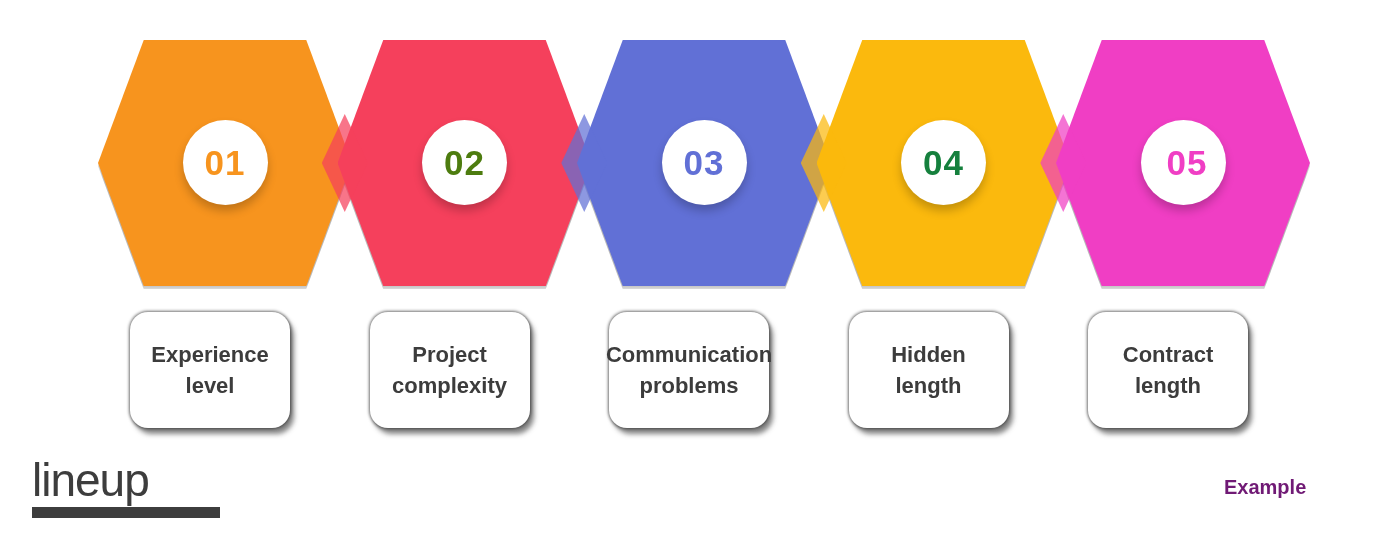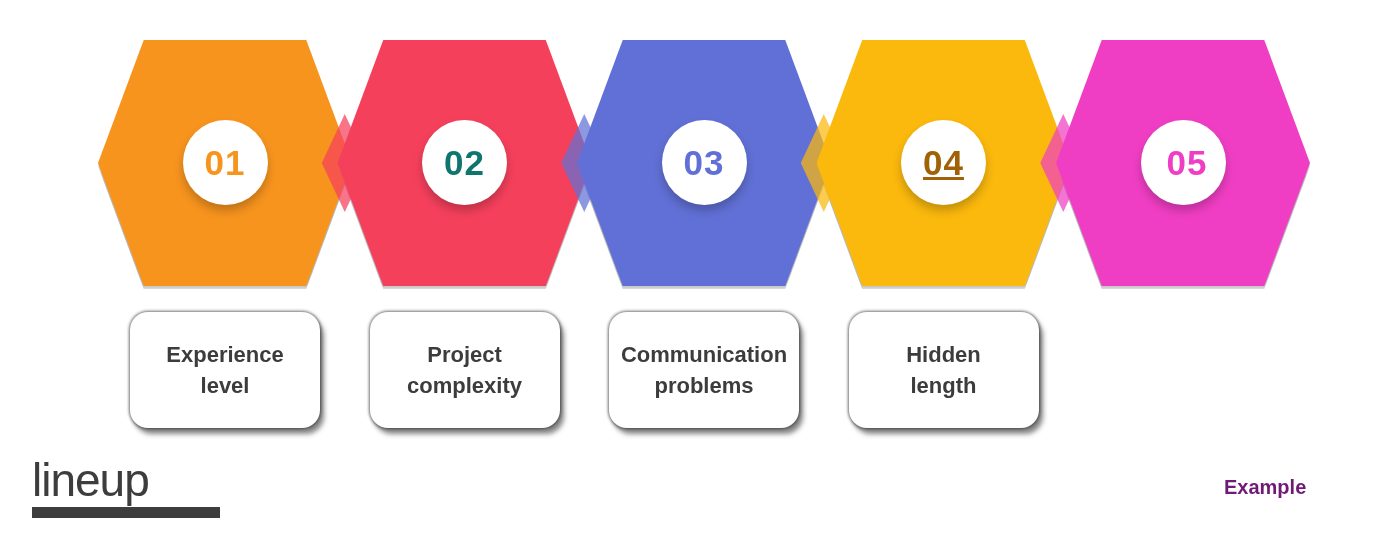--- a/index.html
+++ b/index.html
@@ -63,21 +63,21 @@
     font-size: 35px;
     font-weight: bold;
     letter-spacing: 1px;
     line-height: 1;
   }
 
   
   .card {
     position: absolute;
     top: 312px;
-    width: 190px;
+    width: 160px;
     height: 116px;
     background: #ffffff;
     border-radius: 18px;
     display: flex;
     align-items: center;
     justify-content: center;
     text-align: center;
     z-index: 2;
     box-shadow: 0 0 3px 1px rgba(40,40,40,0.65), 4px 6px 5px rgba(35,35,35,0.55);
   }
@@ -140,27 +140,27 @@
 
   <div class="diamond" style="left: 321.75px; background-color: rgba(245, 64, 92, 0.72);"></div>
   <div class="diamond" style="left: 561.25px; background-color: rgba(97, 112, 214, 0.72);"></div>
   <div class="diamond" style="left: 800.75px; background-color: rgba(251, 185, 13, 0.72);"></div>
   <div class="diamond" style="left: 1040.25px; background-color: rgba(240, 62, 196, 0.72);"></div>
 
   <div class="circle" style="left:182.5px">
     <span class="step-number" style="color: rgb(247, 148, 30);">01</span>
   </div>
   <div class="circle" style="left:422px">
-    <span class="step-number" style="color: #0f766e;">02</span>
+    <span class="step-number" style="color: #4d7c0f;">02</span>
   </div>
   <div class="circle" style="left:661.5px">
     <span class="step-number" style="color: rgb(97, 112, 214);">03</span>
   </div>
   <div class="circle" style="left:901px">
-    <span class="step-number" style="color: #a16207; text-decoration: underline;">04</span>
+    <span class="step-number" style="color: #15803d;">04</span>
   </div>
   <div class="circle" style="left:1140.5px">
     <span class="step-number" style="color: rgb(240, 62, 196); margin-left: 8px;">05</span>
   </div>
 
   <div class="card" style="left:130px">
     <span class="card-label">Experience
 level</span>
   </div>
   <div class="card" style="left:369.5px">
@@ -168,20 +168,24 @@
 complexity</span>
   </div>
   <div class="card" style="left:609px">
     <span class="card-label">Communication
 problems</span>
   </div>
   <div class="card" style="left:848.5px">
     <span class="card-label">Hidden
 length</span>
   </div>
+  <div class="card" style="left:1088px">
+    <span class="card-label">Contract
+length</span>
+  </div>
 
   <div class="brand">
     <div class="brand-text">lineup</div>
     <div class="brand-bar"></div>
   </div>
 
   <div class="watermark">Example</div>
 
 </div>
 

